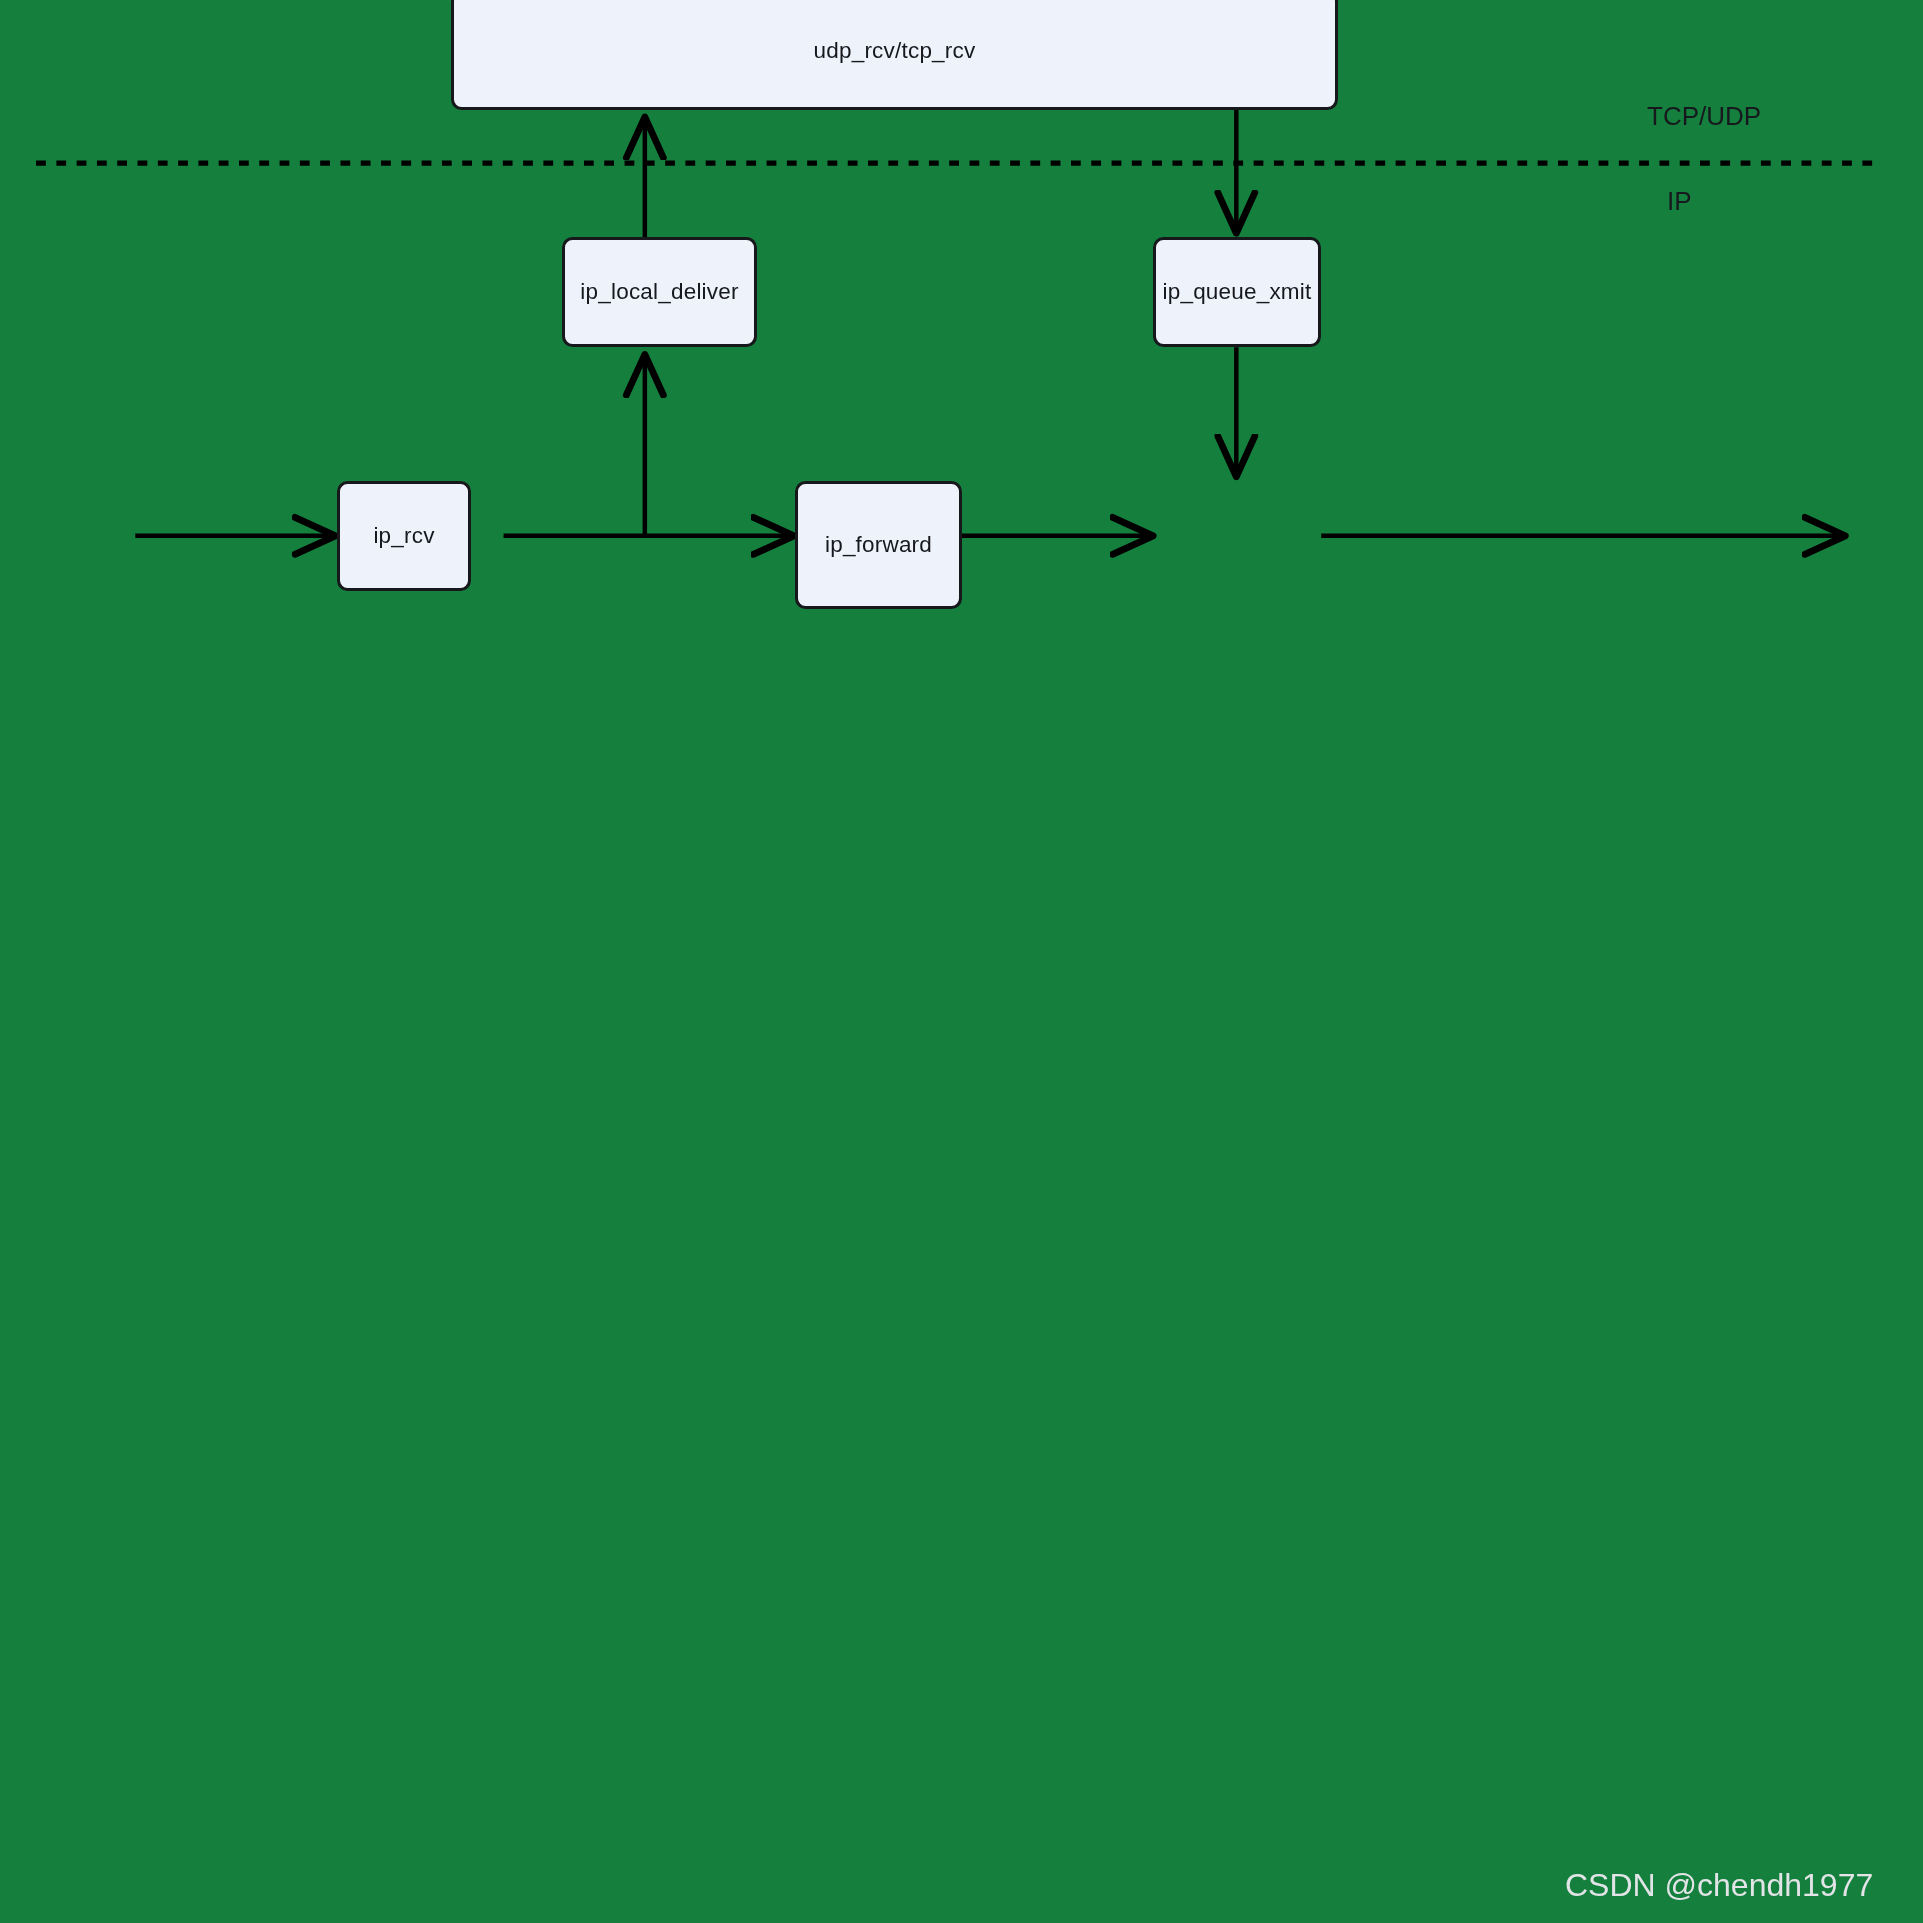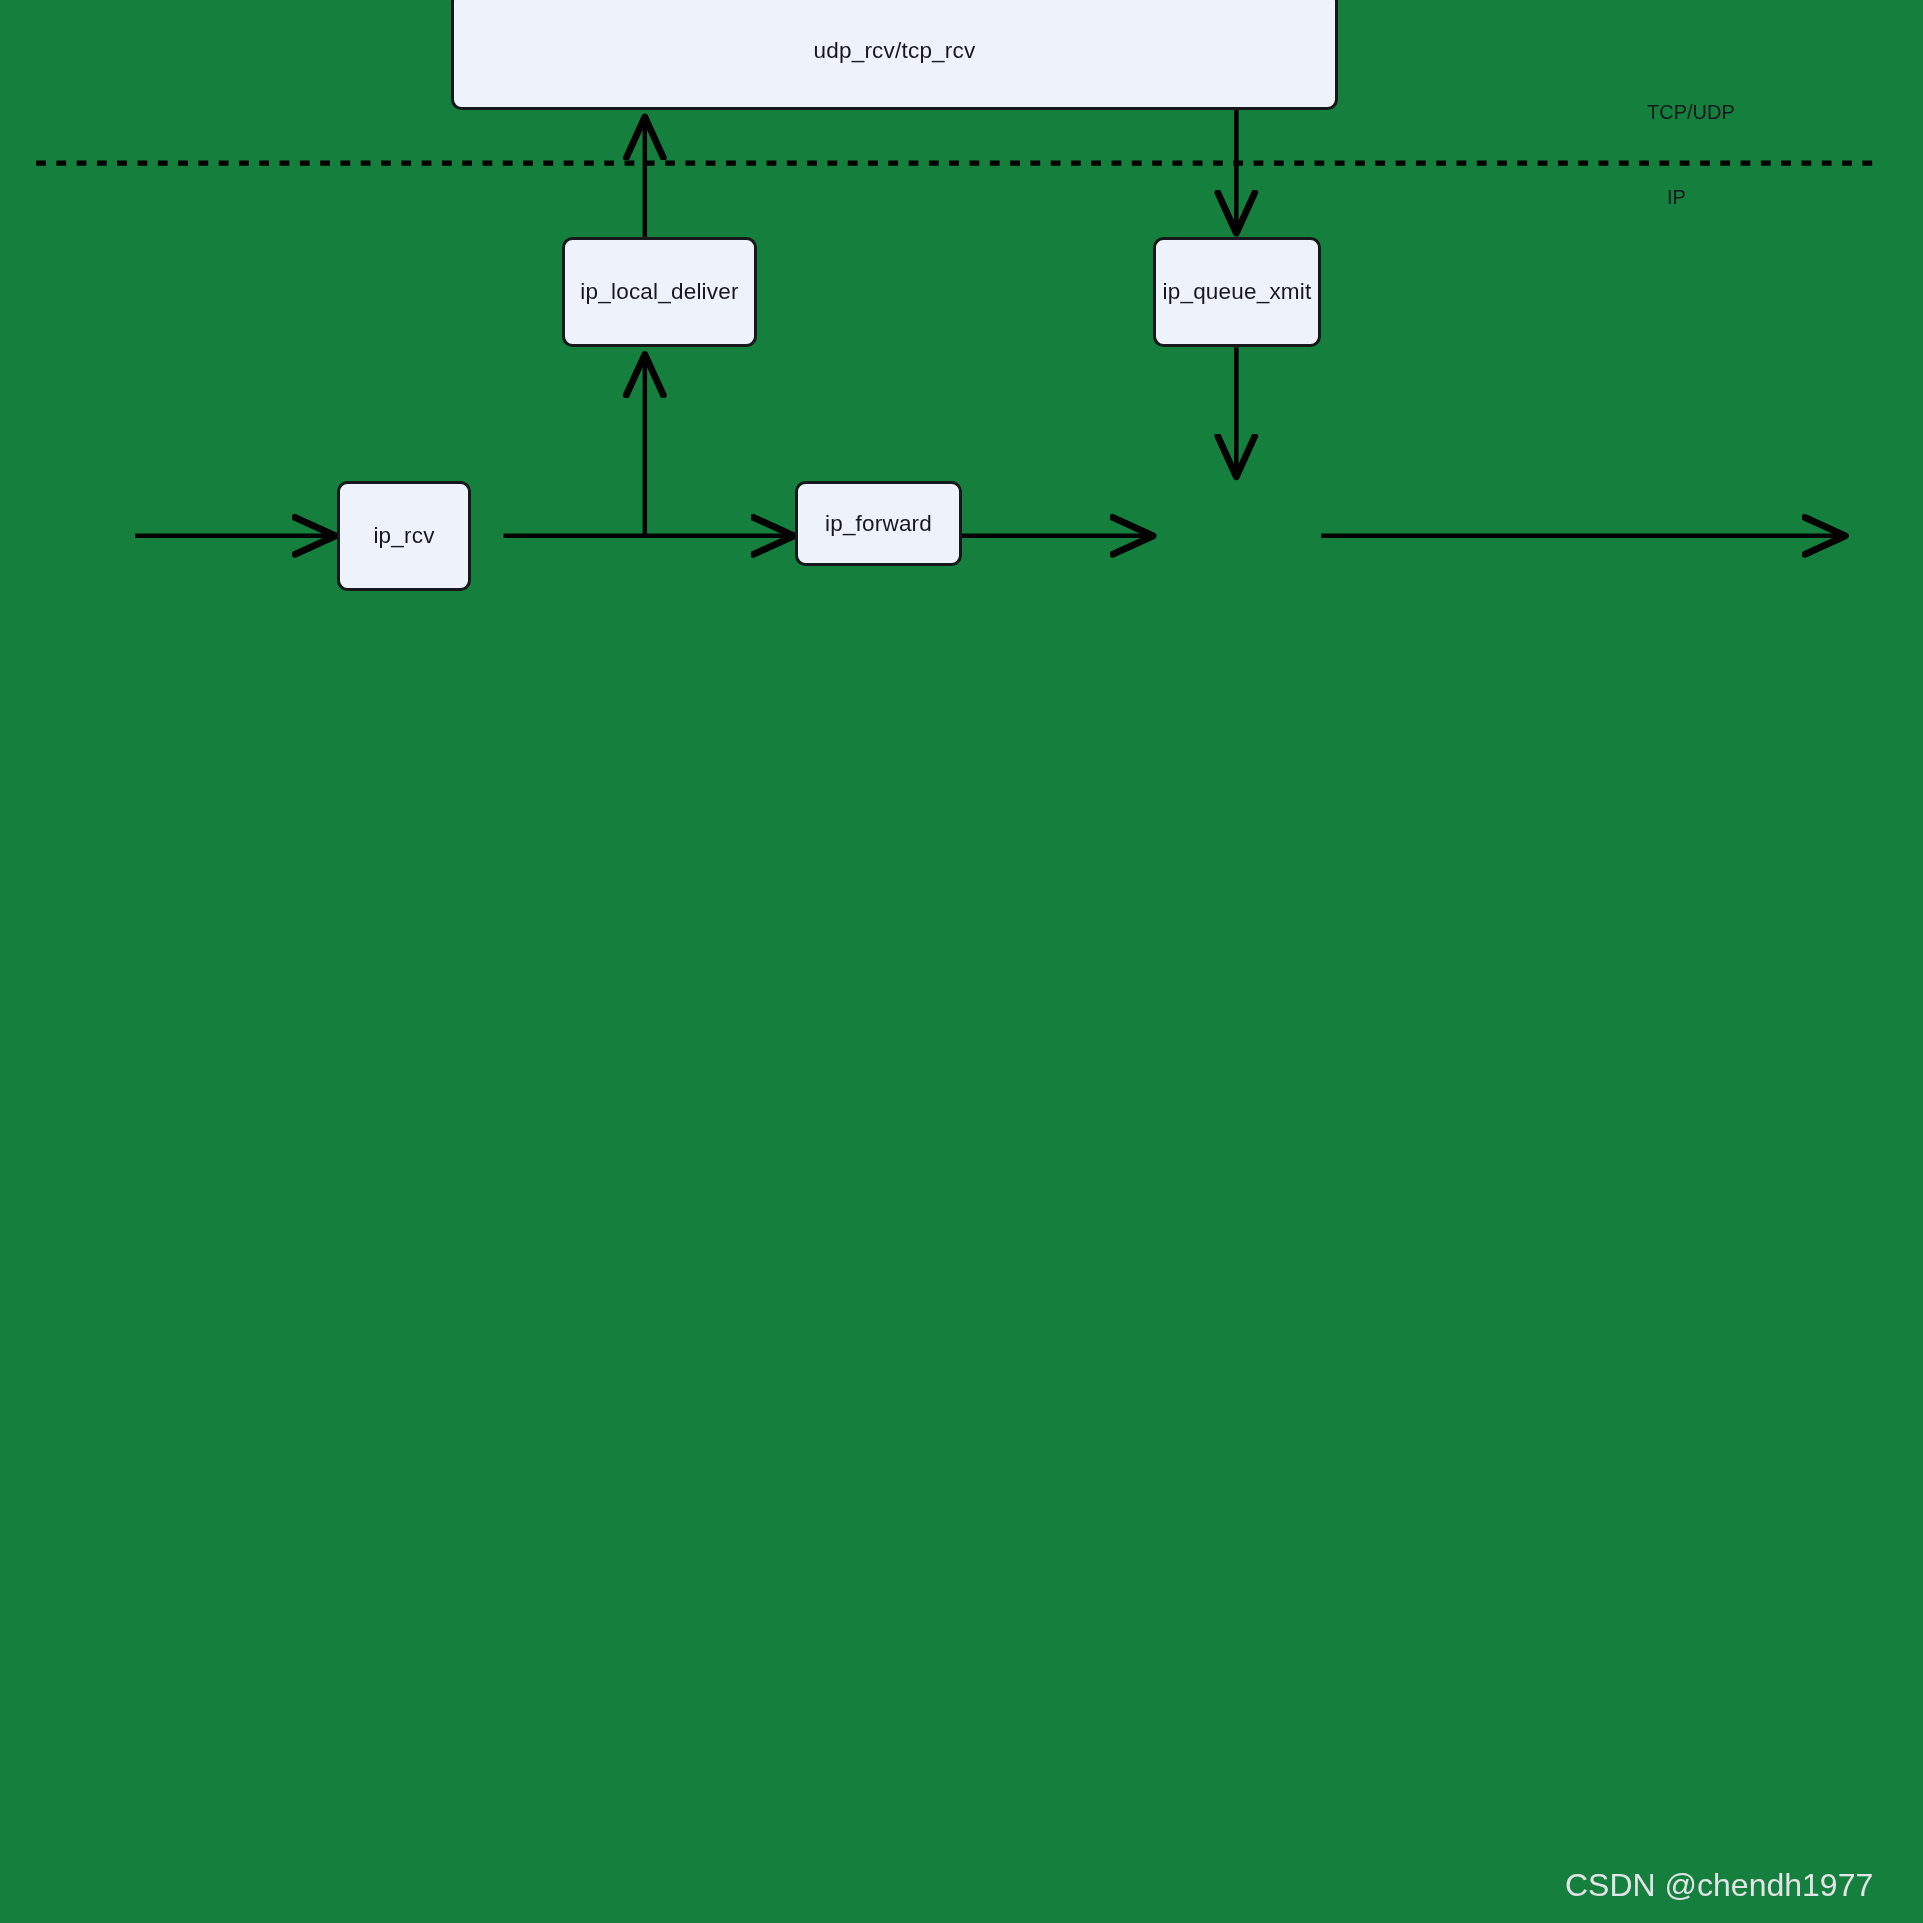--- a/index.html
+++ b/index.html
@@ -33,21 +33,21 @@
     justify-content: center;
     color: #16181d;
     font-size: 22.5px;
     font-family: "Liberation Sans", sans-serif;
     letter-spacing: 0.2px;
     z-index: 3;
   }
   .plain-label {
     position: absolute;
     color: #16181d;
-    font-size: 20px;
+    font-size: 26px;
     font-family: "Liberation Sans", sans-serif;
     white-space: nowrap;
     z-index: 4;
   }
   #watermark {
     position: absolute;
     left: 1565px;
     top: 1867px;
     color: #e2e4e7;
     font-size: 32px;
@@ -97,21 +97,21 @@
   </div>
 
   <div class="node-box" style="left:1153px; top:237px; width:168px; height:110px;">
     <span>ip_queue_xmit</span>
   </div>
 
   <div class="node-box" style="left:337px; top:481px; width:134px; height:110px;">
     <span>ip_rcv</span>
   </div>
 
-  <div class="node-box" style="left:795px; top:481px; width:167px; height:85px;">
+  <div class="node-box" style="left:795px; top:481px; width:167px; height:128px;">
     <span>ip_forward</span>
   </div>
 
 
   <div class="plain-label" style="left:1647px; top:101px;">TCP/UDP</div>
 
   <div class="plain-label" style="left:1667px; top:186px;">IP</div>
 
   <div id="watermark">CSDN @chendh1977</div>
 

